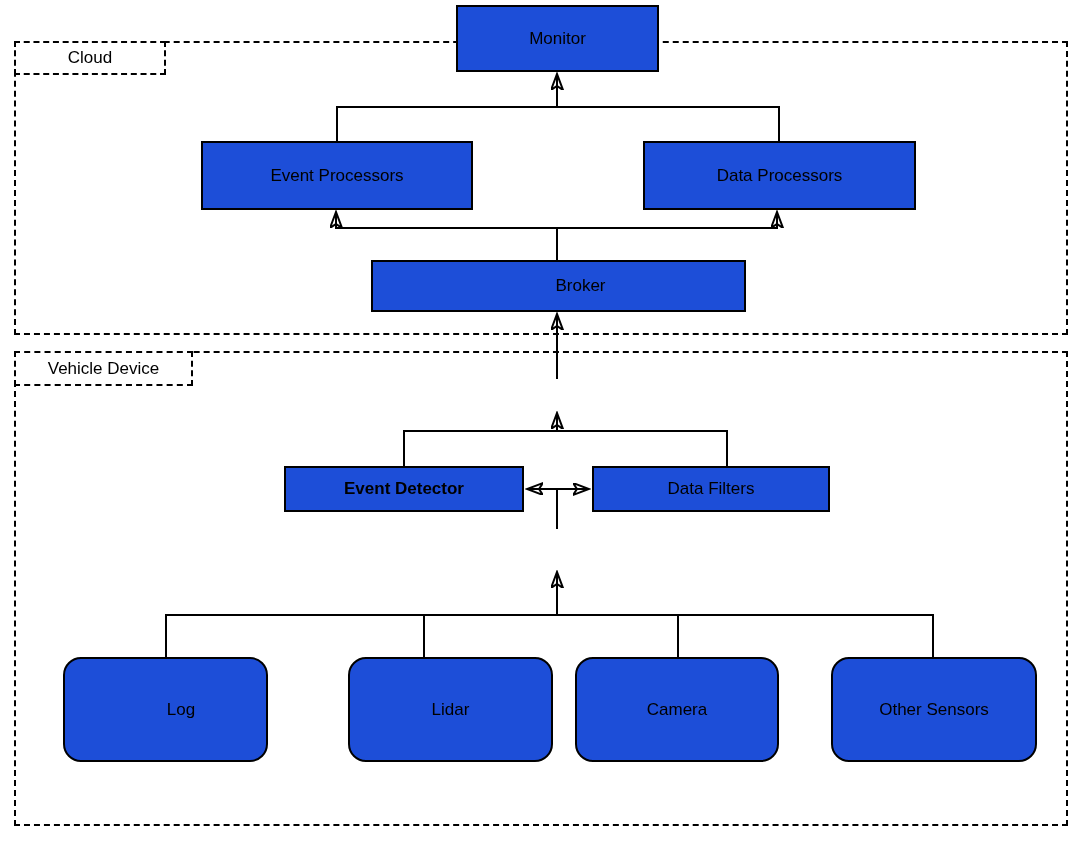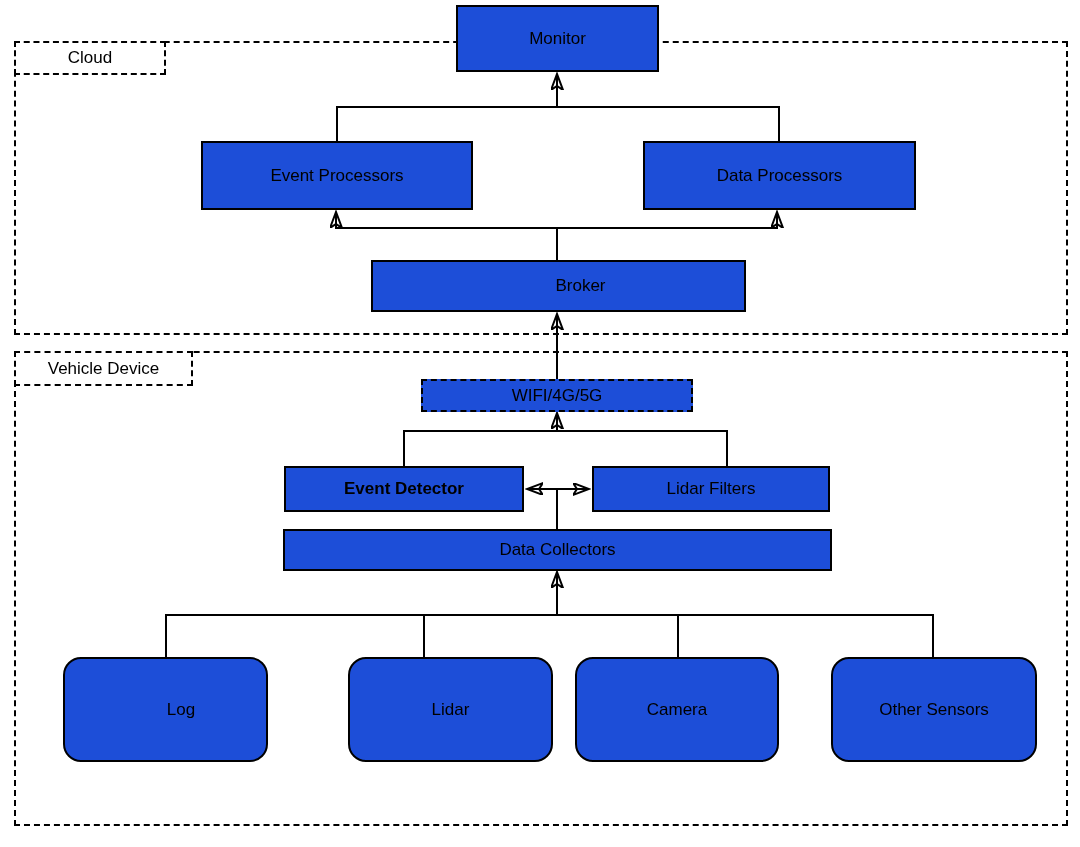--- a/index.html
+++ b/index.html
@@ -79,35 +79,29 @@
   </div>
 
   <div class="node" style="left:643px;top:141px;width:273px;height:69px;">
     <span>Data Processors</span>
   </div>
 
   <div class="node" style="left:371px;top:260px;width:375px;height:52px;padding-left:44px;">
     <span>Broker</span>
   </div>
 
-  <div class="node dashed" style="left:421px;top:379px;width:272px;height:33px;">
-    <span>WIFI/4G/5G</span>
-  </div>
 
   <div class="node" style="left:284px;top:466px;width:240px;height:46px;font-weight:bold;">
     <span>Event Detector</span>
   </div>
 
   <div class="node" style="left:592px;top:466px;width:238px;height:46px;">
-    <span>Lidar Filters</span>
+    <span>Data Filters</span>
   </div>
 
-  <div class="node" style="left:283px;top:529px;width:549px;height:42px;">
-    <span>Data Collectors</span>
-  </div>
 
   <div class="node rounded" style="left:63px;top:657px;width:205px;height:105px;padding-left:31px;">
     <span>Log</span>
   </div>
 
   <div class="node rounded" style="left:322px;top:657px;width:205px;height:105px;margin-left:26px;">
     <span>Lidar</span>
   </div>
 
   <div class="node rounded" style="left:575px;top:657px;width:204px;height:105px;text-align:right;">

